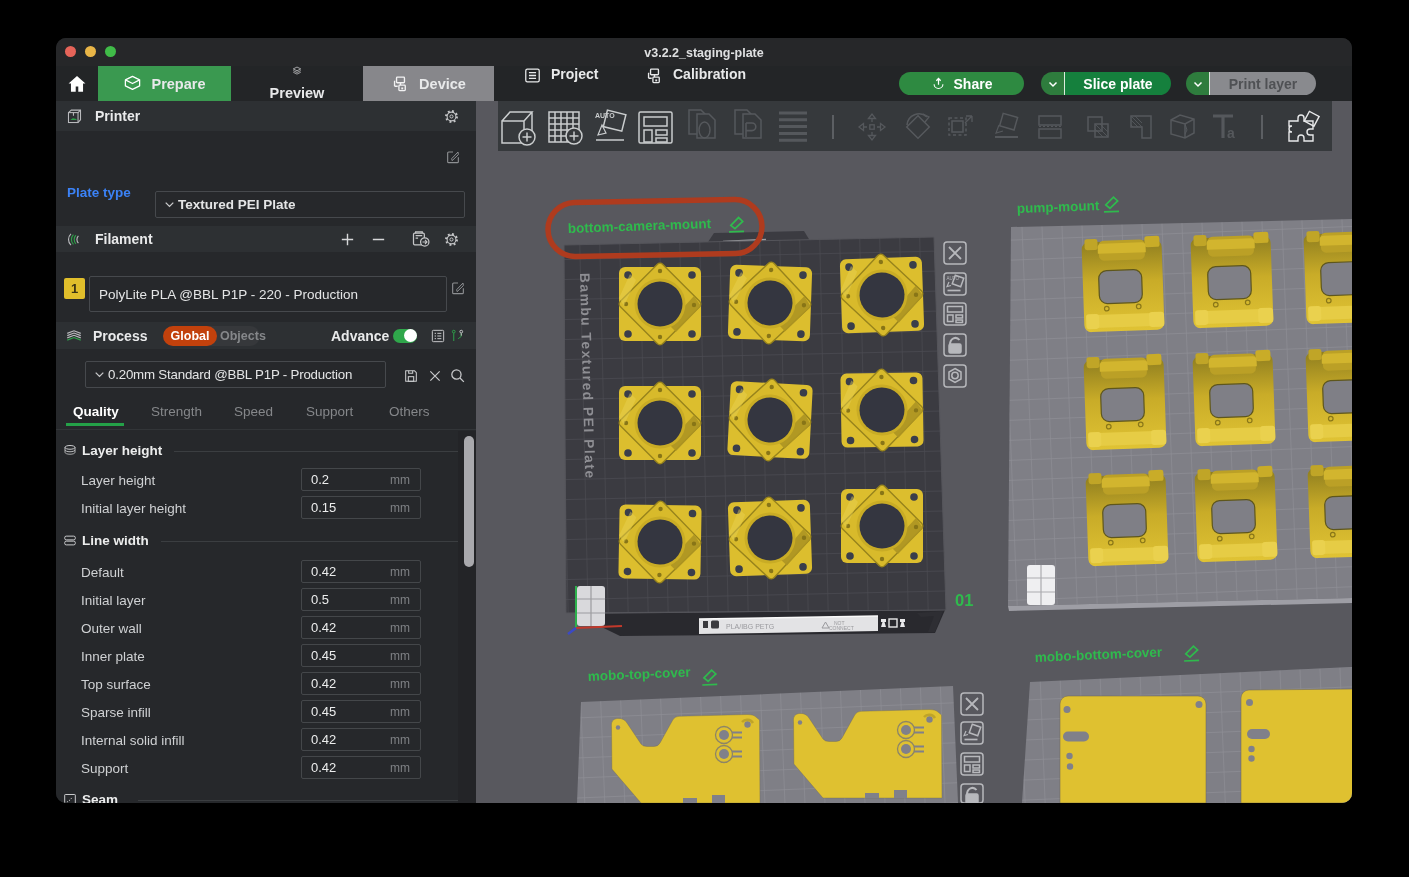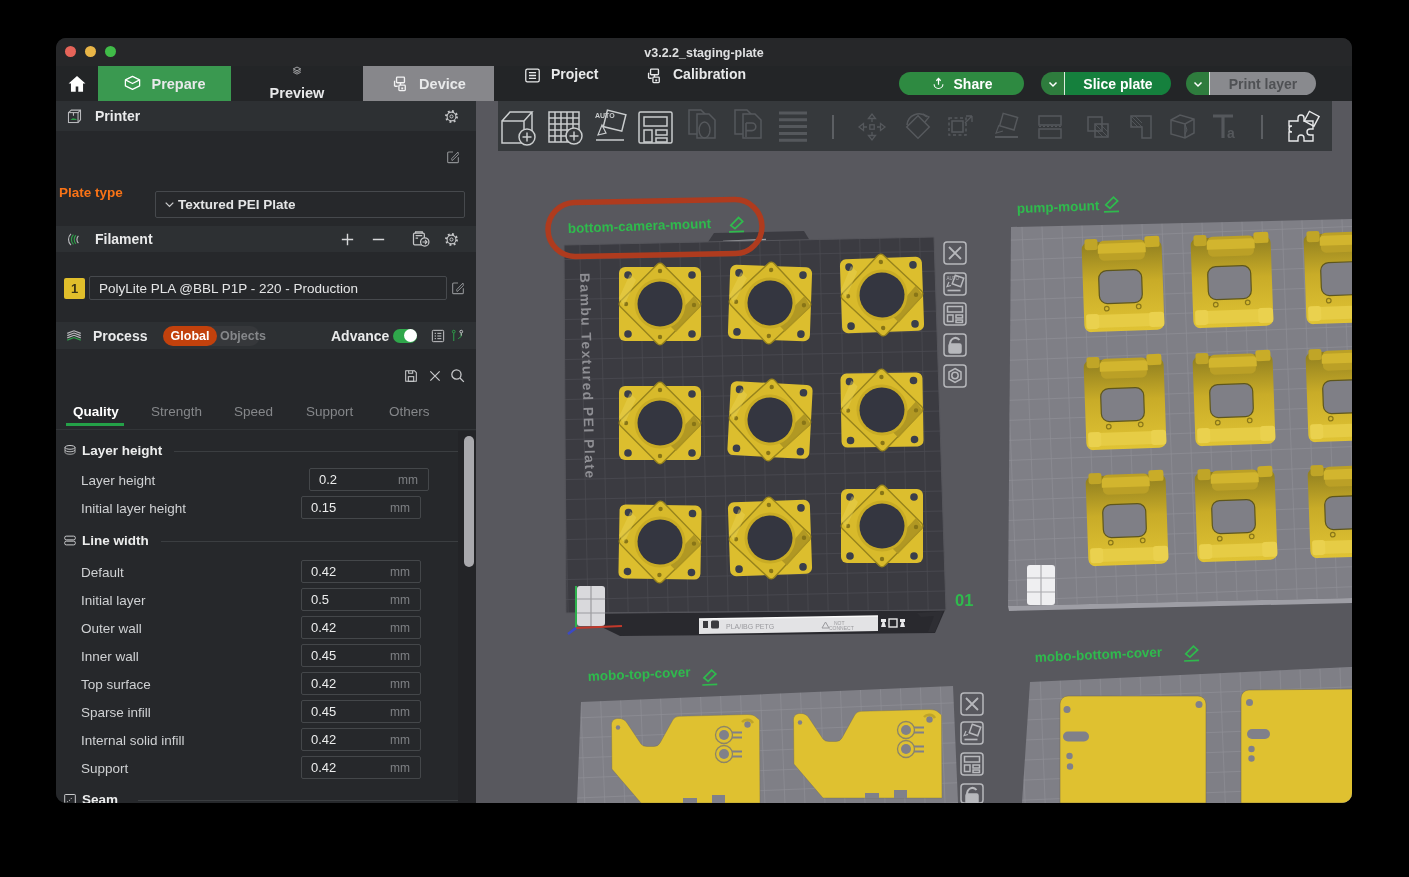--- a/index.html
+++ b/index.html
@@ -121,21 +121,21 @@
             <circle cx="12" cy="12" r="2.2" stroke-width="1.4"></circle>
             <circle cx="12" cy="12" r="7.8" stroke-width="2.6" stroke-dasharray="2.7 3.4"></circle>
           </svg>
     </div>
 
     <svg style="position:absolute;left:389px;top:48px" width="16" height="16" viewBox="0 0 24 24" fill="none" stroke="#8d8f92" stroke-width="1.7">
           <path d="M20 12.5V19a1.5 1.5 0 0 1-1.5 1.5h-13A1.5 1.5 0 0 1 4 19V6a1.5 1.5 0 0 1 1.5-1.5H12"></path>
           <path d="M10 14.5 19.5 4.5l.5 4-9.3 9z" stroke-width="1.5"></path>
         </svg>
 
-    <div class="lbl" style="left:3px;top:84px;font-weight:bold;color:#f97316;">Plate type</div>
+    <div class="lbl" style="left:11px;top:84px;font-weight:bold;color:#3b82f6;">Plate type</div>
     <div class="combo" style="left:99px;top:90px;width:310px;height:27px;font-weight:bold;">
       <svg class="chev" width="13" height="13" viewBox="0 0 24 24" fill="none" stroke="#c6c7c9" stroke-width="2.4">
             <path d="M5 8.5l7 7 7-7"></path>
           </svg>
       Textured PEI Plate
     </div>
 
     <div class="shdr" style="top:125px;height:26px;">
       <svg style="margin-left:10px" width="17" height="17" viewBox="0 0 24 24" fill="none" stroke="#2ea04a" stroke-width="1.6">
             <path d="M7 4a11 11 0 0 0 0 16" stroke="#b9babd"></path>
@@ -157,21 +157,21 @@
             <path d="M13.8 15.5h5.4M16.8 13l2.4 2.5-2.4 2.5" stroke-width="1.3"></path>
           </svg>
       <svg style="position:absolute;right:16px" width="17" height="17" viewBox="0 0 24 24" fill="none" stroke="#c6c7c9">
             <circle cx="12" cy="12" r="6.2" stroke-width="1.5"></circle>
             <circle cx="12" cy="12" r="2.2" stroke-width="1.4"></circle>
             <circle cx="12" cy="12" r="7.8" stroke-width="2.6" stroke-dasharray="2.7 3.4"></circle>
           </svg>
     </div>
 
     <div style="position:absolute;left:8px;top:177px;width:21px;height:21px;background:#E0BE2B;border-radius:2px;color:#3a3313;font-size:13px;font-weight:bold;text-align:center;line-height:21px;">1</div>
-    <div class="combo" style="left:33px;top:175px;width:358px;height:24px;">
+    <div class="combo" style="left:33px;top:175px;width:358px;height:36px;">
           <span style="margin-left:9px">PolyLite PLA @BBL P1P - 220 - Production</span>
         </div>
     <svg style="position:absolute;left:394px;top:179px" width="16" height="16" viewBox="0 0 24 24" fill="none" stroke="#8d8f92" stroke-width="1.7">
           <path d="M20 12.5V19a1.5 1.5 0 0 1-1.5 1.5h-13A1.5 1.5 0 0 1 4 19V6a1.5 1.5 0 0 1 1.5-1.5H12"></path>
           <path d="M10 14.5 19.5 4.5l.5 4-9.3 9z" stroke-width="1.5"></path>
         </svg>
 
     <div class="shdr" style="top:221px;height:27px;background:#2D3033;">
       <svg style="margin-left:8px" width="20" height="18" viewBox="0 0 24 24" fill="none" stroke="#b9babd" stroke-width="1.5">
             <path d="M3 17.5 12 14l9 3.5" stroke="#2ea04a"></path>
@@ -191,20 +191,26 @@
             <path d="M7 8h2M7 12h2M7 16h2M11 8h6M11 12h6M11 16h6"></path>
           </svg>
       <svg style="position:absolute;left:394px" width="15" height="16" viewBox="0 0 24 24" fill="none" stroke="#c6c7c9" stroke-width="1.6">
             <circle cx="6" cy="5" r="2.2" stroke="#2ea04a"></circle>
             <circle cx="18" cy="5" r="2.2"></circle>
             <path d="M6 7.5V20M18 7.5v4c0 3-4 3-5 5" stroke="#2ea04a"></path>
             <path d="M18 7.5v4" stroke="#c6c7c9"></path>
           </svg>
     </div>
 
+    <div class="combo" style="left:29px;top:260px;width:301px;height:27px;">
+      <svg class="chev" width="13" height="13" viewBox="0 0 24 24" fill="none" stroke="#c6c7c9" stroke-width="2.4">
+            <path d="M5 8.5l7 7 7-7"></path>
+          </svg>
+      <span style="font-size:13.3px;letter-spacing:-0.2px;">0.20mm Standard @BBL P1P - Production</span>
+    </div>
     <svg style="position:absolute;left:347px;top:267px" width="16" height="16" viewBox="0 0 24 24" fill="none" stroke="#c8c9cb" stroke-width="1.6">
           <path d="M4 4h13l3 3v13H4z" stroke-linejoin="round"></path>
           <rect x="8" y="13" width="8" height="7"></rect>
           <path d="M8.5 4v4h6V4"></path>
         </svg>
     <svg style="position:absolute;left:371px;top:267px" width="16" height="16" viewBox="0 0 24 24" fill="none" stroke="#c8c9cb" stroke-width="1.8">
           <path d="M5 5l14 14M19 5 5 19"></path>
         </svg>
     <svg style="position:absolute;left:393px;top:266px" width="17" height="17" viewBox="0 0 24 24" fill="none" stroke="#c8c9cb" stroke-width="1.8">
           <circle cx="10.5" cy="10.5" r="6.5"></circle>
@@ -223,21 +229,21 @@
     <div style="position:absolute;left:408px;top:335px;width:10px;height:131px;background:#A9A9AD;border-radius:5px;"></div>
 
     <svg style="position:absolute;left:6px;top:342px" width="16" height="15" viewBox="0 0 24 24" fill="none" stroke="#c9cacc" stroke-width="1.6">
           <path d="M4 7c0-1.7 3.6-3 8-3s8 1.3 8 3-3.6 3-8 3-8-1.3-8-3z"></path>
           <path d="M4 7v4c0 1.7 3.6 3 8 3s8-1.3 8-3V7" opacity="0.9"></path>
           <path d="M4 11v4c0 1.7 3.6 3 8 3s8-1.3 8-3v-4" opacity="0.8"></path>
         </svg>
     <div class="sechdr" style="top:342px;">Layer height</div>
     <div class="secline" style="left:118px;top:350px;width:284px;"></div>
     <div class="row-lbl" style="top:372px;">Layer height</div>
-    <div class="valbox" style="top:367px;margin-left:8px;">
+    <div class="valbox" style="top:367px;">
           <span class="v">0.2</span>
           <span class="u">mm</span>
         </div>
     <div class="row-lbl" style="top:400px;">Initial layer height</div>
     <div class="valbox" style="top:395px;">
           <span class="v">0.15</span>
           <span class="u">mm</span>
         </div>
 
     <svg style="position:absolute;left:6px;top:432px" width="16" height="15" viewBox="0 0 24 24" fill="none" stroke="#c9cacc" stroke-width="1.6">
@@ -254,21 +260,21 @@
     <div class="row-lbl" style="top:492px;">Initial layer</div>
     <div class="valbox" style="top:487px;">
           <span class="v">0.5</span>
           <span class="u">mm</span>
         </div>
     <div class="row-lbl" style="top:520px;">Outer wall</div>
     <div class="valbox" style="top:515px;">
           <span class="v">0.42</span>
           <span class="u">mm</span>
         </div>
-    <div class="row-lbl" style="top:548px;">Inner wall</div>
+    <div class="row-lbl" style="top:548px;">Inner plate</div>
     <div class="valbox" style="top:543px;">
           <span class="v">0.45</span>
           <span class="u">mm</span>
         </div>
     <div class="row-lbl" style="top:576px;">Top surface</div>
     <div class="valbox" style="top:571px;">
           <span class="v">0.42</span>
           <span class="u">mm</span>
         </div>
     <div class="row-lbl" style="top:604px;">Sparse infill</div>

